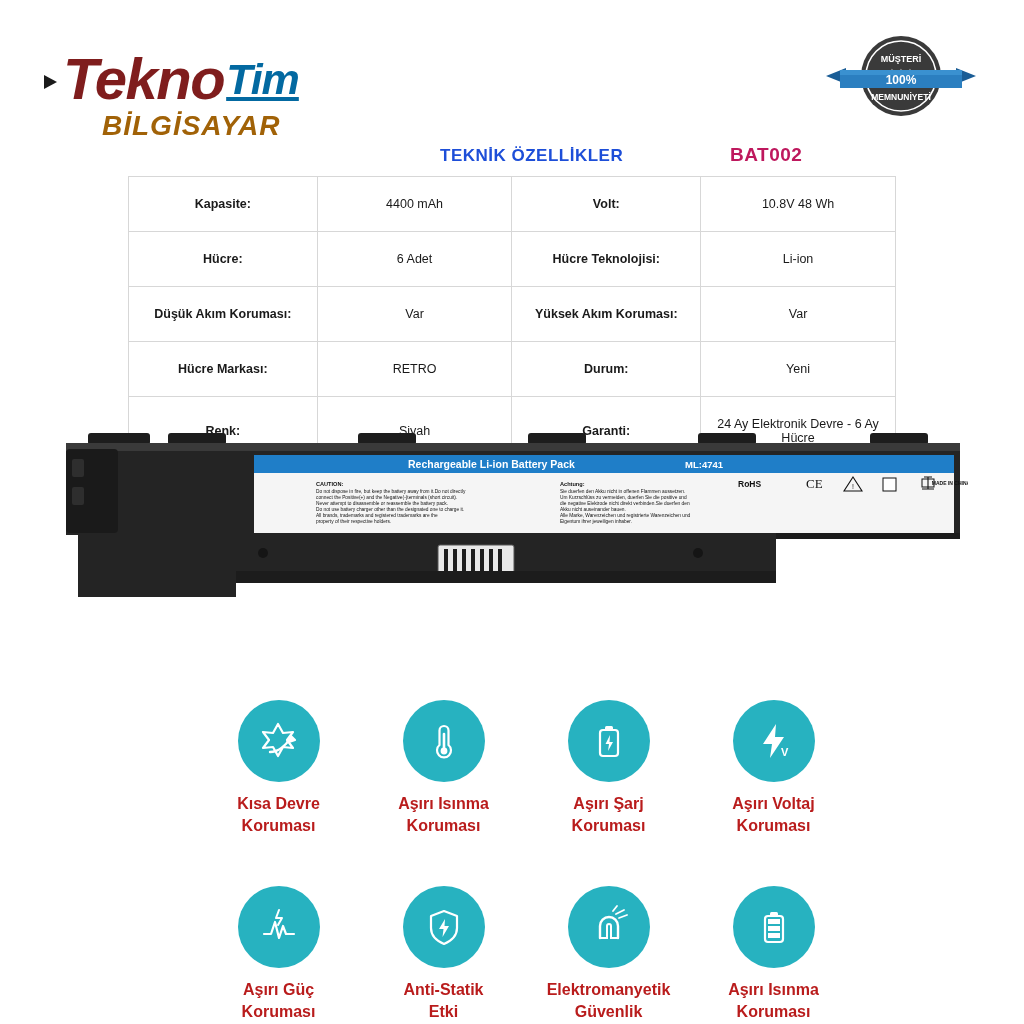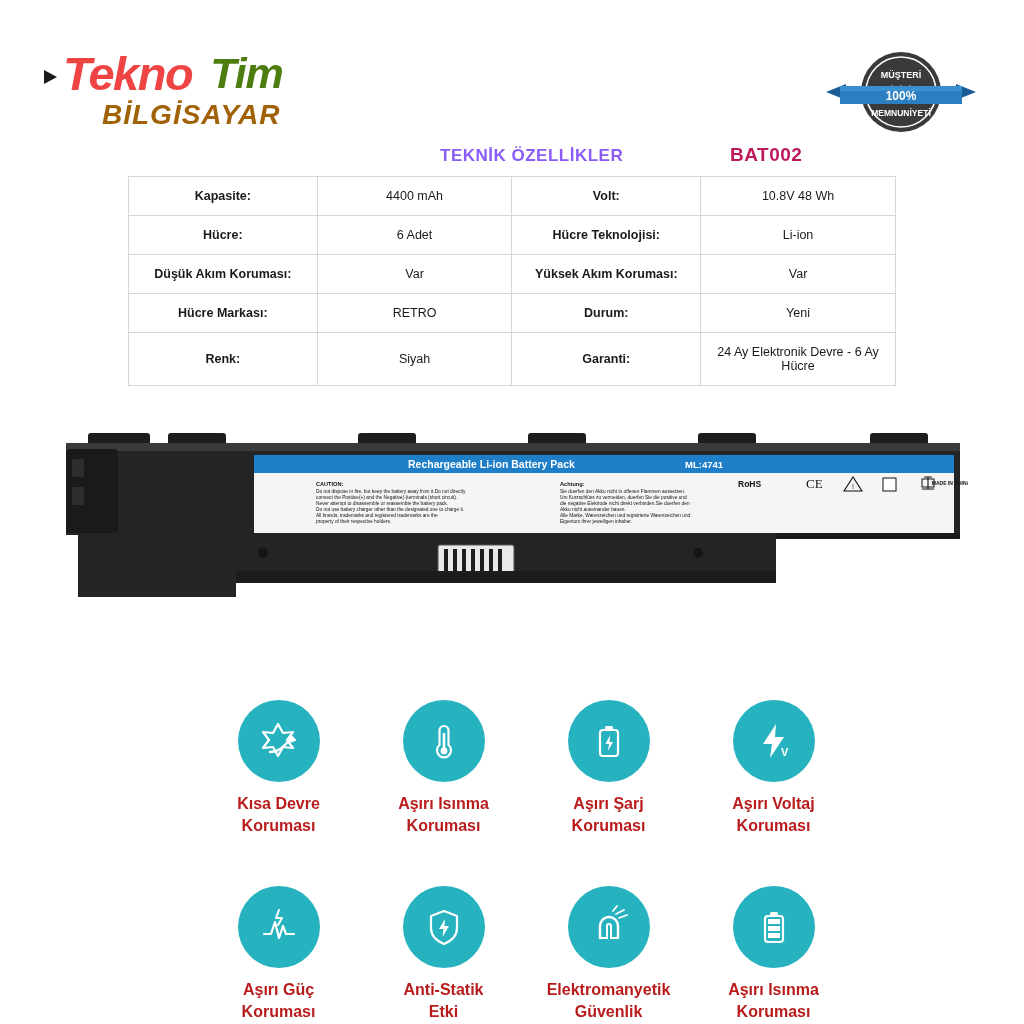--- a/index.html
+++ b/index.html
@@ -27,60 +27,61 @@
   }
   .brand-arrow {
     width: 0; height: 0;
     border-top: 7px solid transparent;
     border-bottom: 7px solid transparent;
     border-left: 13px solid #1b1b1b;
     margin-right: 4px;
     margin-top: 6px;
   }
   .brand-tekno {
-    font-size: 47px;
+    font-size: 58px;
     font-weight: bold;
     font-style: italic;
     letter-spacing: -1.5px;
-    color: #ef4444;
+    color: #7f1d1d;
   }
   .brand-tim {
     font-size: 43px;
     font-weight: bold;
     font-style: italic;
     letter-spacing: -1px;
-    color: #4d7c0f;
-    margin-left: 16px;
+    color: #0369a1;
+    margin-left: 0;
+    text-decoration: underline;
   }
   .brand-sub {
     font-size: 28px;
     font-weight: bold;
     font-style: italic;
     letter-spacing: 1px;
     color: #a16207;
     margin-top: 2px;
     margin-left: 58px;
   }
 
   
   .badge {
     position: absolute;
-    right: 48px; top: 48px;
+    right: 48px; top: 32px;
     width: 150px; height: 92px;
   }
   .badge svg { display: block; }
 
   
   .spec-title {
     position: absolute;
     left: 440px; top: 146px;
     font-size: 17px;
     font-weight: bold;
     letter-spacing: 0.5px;
-    color: #8b5cf6;
+    color: #1d4ed8;
   }
   .model-code {
     position: absolute;
     left: 730px; top: 144px;
     font-size: 19px;
     font-weight: bold;
     letter-spacing: 0.5px;
     color: #be185d;
   }
 
@@ -88,21 +89,21 @@
   .spec-table {
     position: absolute;
     left: 128px; top: 176px;
     width: 768px;
     border-collapse: collapse;
     font-size: 12.5px;
   }
   .spec-table td {
     border: 1px solid #d7d7d7;
     height: 27px;
-    padding: 12px 6px;
+    padding: 20px 6px;
     text-align: center;
     vertical-align: middle;
     color: #1a1a1a;
   }
   .spec-table td.label {
     font-weight: bold;
     width: 180px;
   }
   .spec-table td.value {
     width: 186px;

